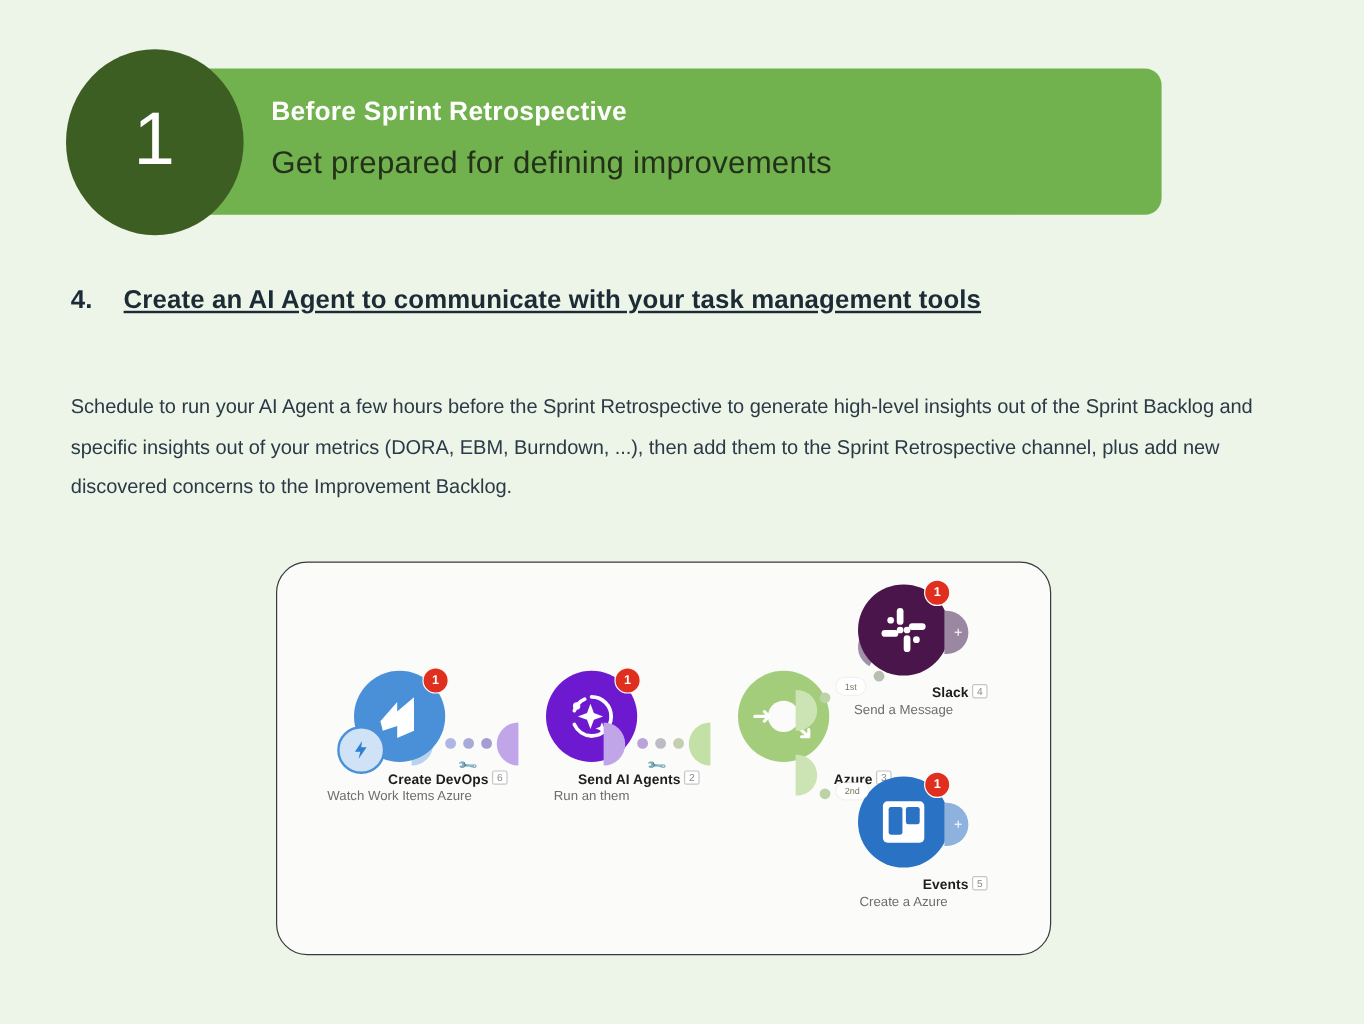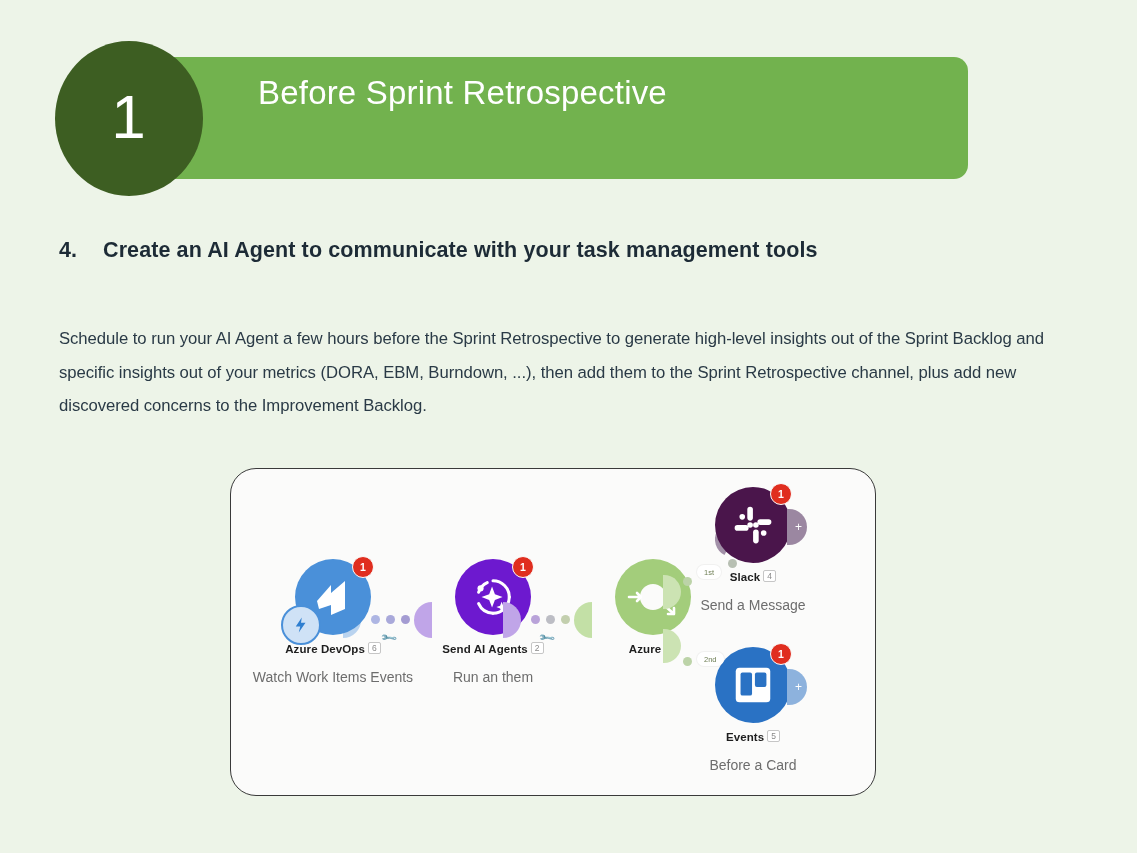--- a/index.html
+++ b/index.html
@@ -49,26 +49,25 @@
   }
   #header-text {
     position: absolute;
     left: 226px;
     top: 70px;
     z-index: 4;
     width: 700px;
   }
   #header-text .title {
     color: #ffffff;
-    font-size: 33px;
-    font-weight: 400;
+    font-size: 22px;
+    font-weight: 700;
     line-height: 46px;
     letter-spacing: 0.2px;
     white-space: nowrap;
-    margin-left: 32px;
   }
   #header-text .subtitle {
     color: #23311a;
     font-size: 26px;
     font-weight: 300;
     line-height: 38px;
     letter-spacing: 0.2px;
     white-space: nowrap;
   }
 
@@ -76,20 +75,21 @@
   #section-heading {
     position: absolute;
     left: 59px;
     top: 228px;
     width: 1000px;
     color: #1d2b36;
     font-size: 21.5px;
     font-weight: bold;
     line-height: 45px;
     letter-spacing: 0.1px;
+    text-decoration: underline;
   }
   #section-heading .num {
     display: inline-block;
     width: 44px;
   }
   #section-paragraph {
     position: absolute;
     left: 59px;
     top: 322px;
     width: 1000px;
@@ -124,36 +124,37 @@
     justify-content: center;
     margin: 0 auto;
   }
   .node-label {
     margin-top: 7px;
     font-size: 11.5px;
     font-weight: bold;
     color: #1e1e1e;
     white-space: nowrap;
     letter-spacing: 0.1px;
+    text-align: right;
   }
   .node-badge-num {
     display: inline-block;
     font-size: 8.5px;
     font-weight: 400;
     color: #8a8a8a;
     border: 1px solid #c6c6c6;
     border-radius: 2px;
     padding: 0px 3px;
     vertical-align: 2px;
     margin-left: 3px;
     background: #fff;
   }
   .node-sub {
-    margin-top: 14px;
-    font-size: 14px;
+    margin-top: 2px;
+    font-size: 11px;
     color: #6d6d6d;
     white-space: nowrap;
   }
   .alert-badge {
     position: absolute;
     width: 20px;
     height: 20px;
     border-radius: 50%;
     background: #e02e1f;
     color: #fff;
@@ -223,20 +224,21 @@
 <body>
 
 <div id="header-banner"></div>
 
 <div id="header-number-circle">
   <span class="num">1</span>
 </div>
 
 <div id="header-text">
   <div class="title">Before Sprint Retrospective</div>
+  <div class="subtitle">Get prepared for defining improvements</div>
 </div>
 
 <div id="section-heading">
   <span class="num">4.</span><span>Create an AI Agent to communicate with your task management tools</span><br>
 </div>
 
 <div id="section-paragraph">Schedule to run your AI Agent a few hours before the Sprint Retrospective to generate high-level insights out of the Sprint Backlog and specific insights out of your metrics (DORA, EBM, Burndown, ...), then add them to the Sprint Retrospective channel, plus add new discovered concerns to the Improvement Backlog.</div>
 
 <div id="scenario-canvas">
 
@@ -255,23 +257,23 @@
         <path d="M8 28 L22 12 L22 20 L36 8 L36 36 L22 42 L22 32 L10 36 Z" fill="#ffffff"></path>
       </svg>
       <div class="alert-badge" style="right:-3px; top:-3px;">1</div>
       <div style="position:absolute; left:-14px; bottom:-10px; width:36px; height:36px; border-radius:50%; background:#cfe2f6; border:2px solid #4a90d9; display:flex; align-items:center; justify-content:center;">
         <svg width="18" height="18" viewBox="0 0 24 24">
             <path d="M13 2 L5 14 L11 14 L9 22 L18 9 L12 9 Z" fill="#2f7fd0"></path>
           </svg>
       </div>
     </div>
     <div class="node-label">
-      <span>Azure DevOps</span><span class="node-badge-num">6</span>
-    </div>
-    <div class="node-sub">Watch Work Items Events</div>
+      <span>Create DevOps</span><span class="node-badge-num">6</span>
+    </div>
+    <div class="node-sub">Watch Work Items Azure</div>
   </div>
 
   <div class="node" style="left:172px; top:90px; width:180px;">
     <div class="node-circle" style="width:76px; height:76px; background:#6d19cf;">
       <svg width="46" height="46" viewBox="0 0 48 48">
         <path d="M24 7 A17 17 0 0 1 41 24" stroke="#fff" stroke-width="3.2" fill="none" stroke-linecap="round"></path>
         <path d="M41 24 A17 17 0 0 1 24 41" stroke="#fff" stroke-width="3.2" fill="none" stroke-linecap="round"></path>
         <path d="M24 41 A17 17 0 0 1 9 31" stroke="#fff" stroke-width="3.2" fill="none" stroke-linecap="round"></path>
         <path d="M9 19 A17 17 0 0 1 18 9" stroke="#fff" stroke-width="3.2" fill="none" stroke-linecap="round"></path>
         <circle cx="11" cy="15" r="3.2" fill="#fff"></circle>
@@ -353,16 +355,16 @@
         <rect x="6" y="6" width="36" height="36" rx="4" fill="#ffffff"></rect>
         <rect x="11" y="11" width="12" height="24" rx="2" fill="#2a72c4"></rect>
         <rect x="26" y="11" width="12" height="15" rx="2" fill="#2a72c4"></rect>
       </svg>
       <div class="alert-badge" style="right:-1px; top:-4px;">1</div>
     </div>
     <div class="plus-handle" style="left:104px; top:22px; width:20px; height:36px; background:#8db2dd;">+</div>
     <div class="node-label">
       <span>Events</span><span class="node-badge-num">5</span>
     </div>
-    <div class="node-sub">Before a Card</div>
+    <div class="node-sub">Create a Azure</div>
   </div>
 
 </div>
 
 </body></html>

